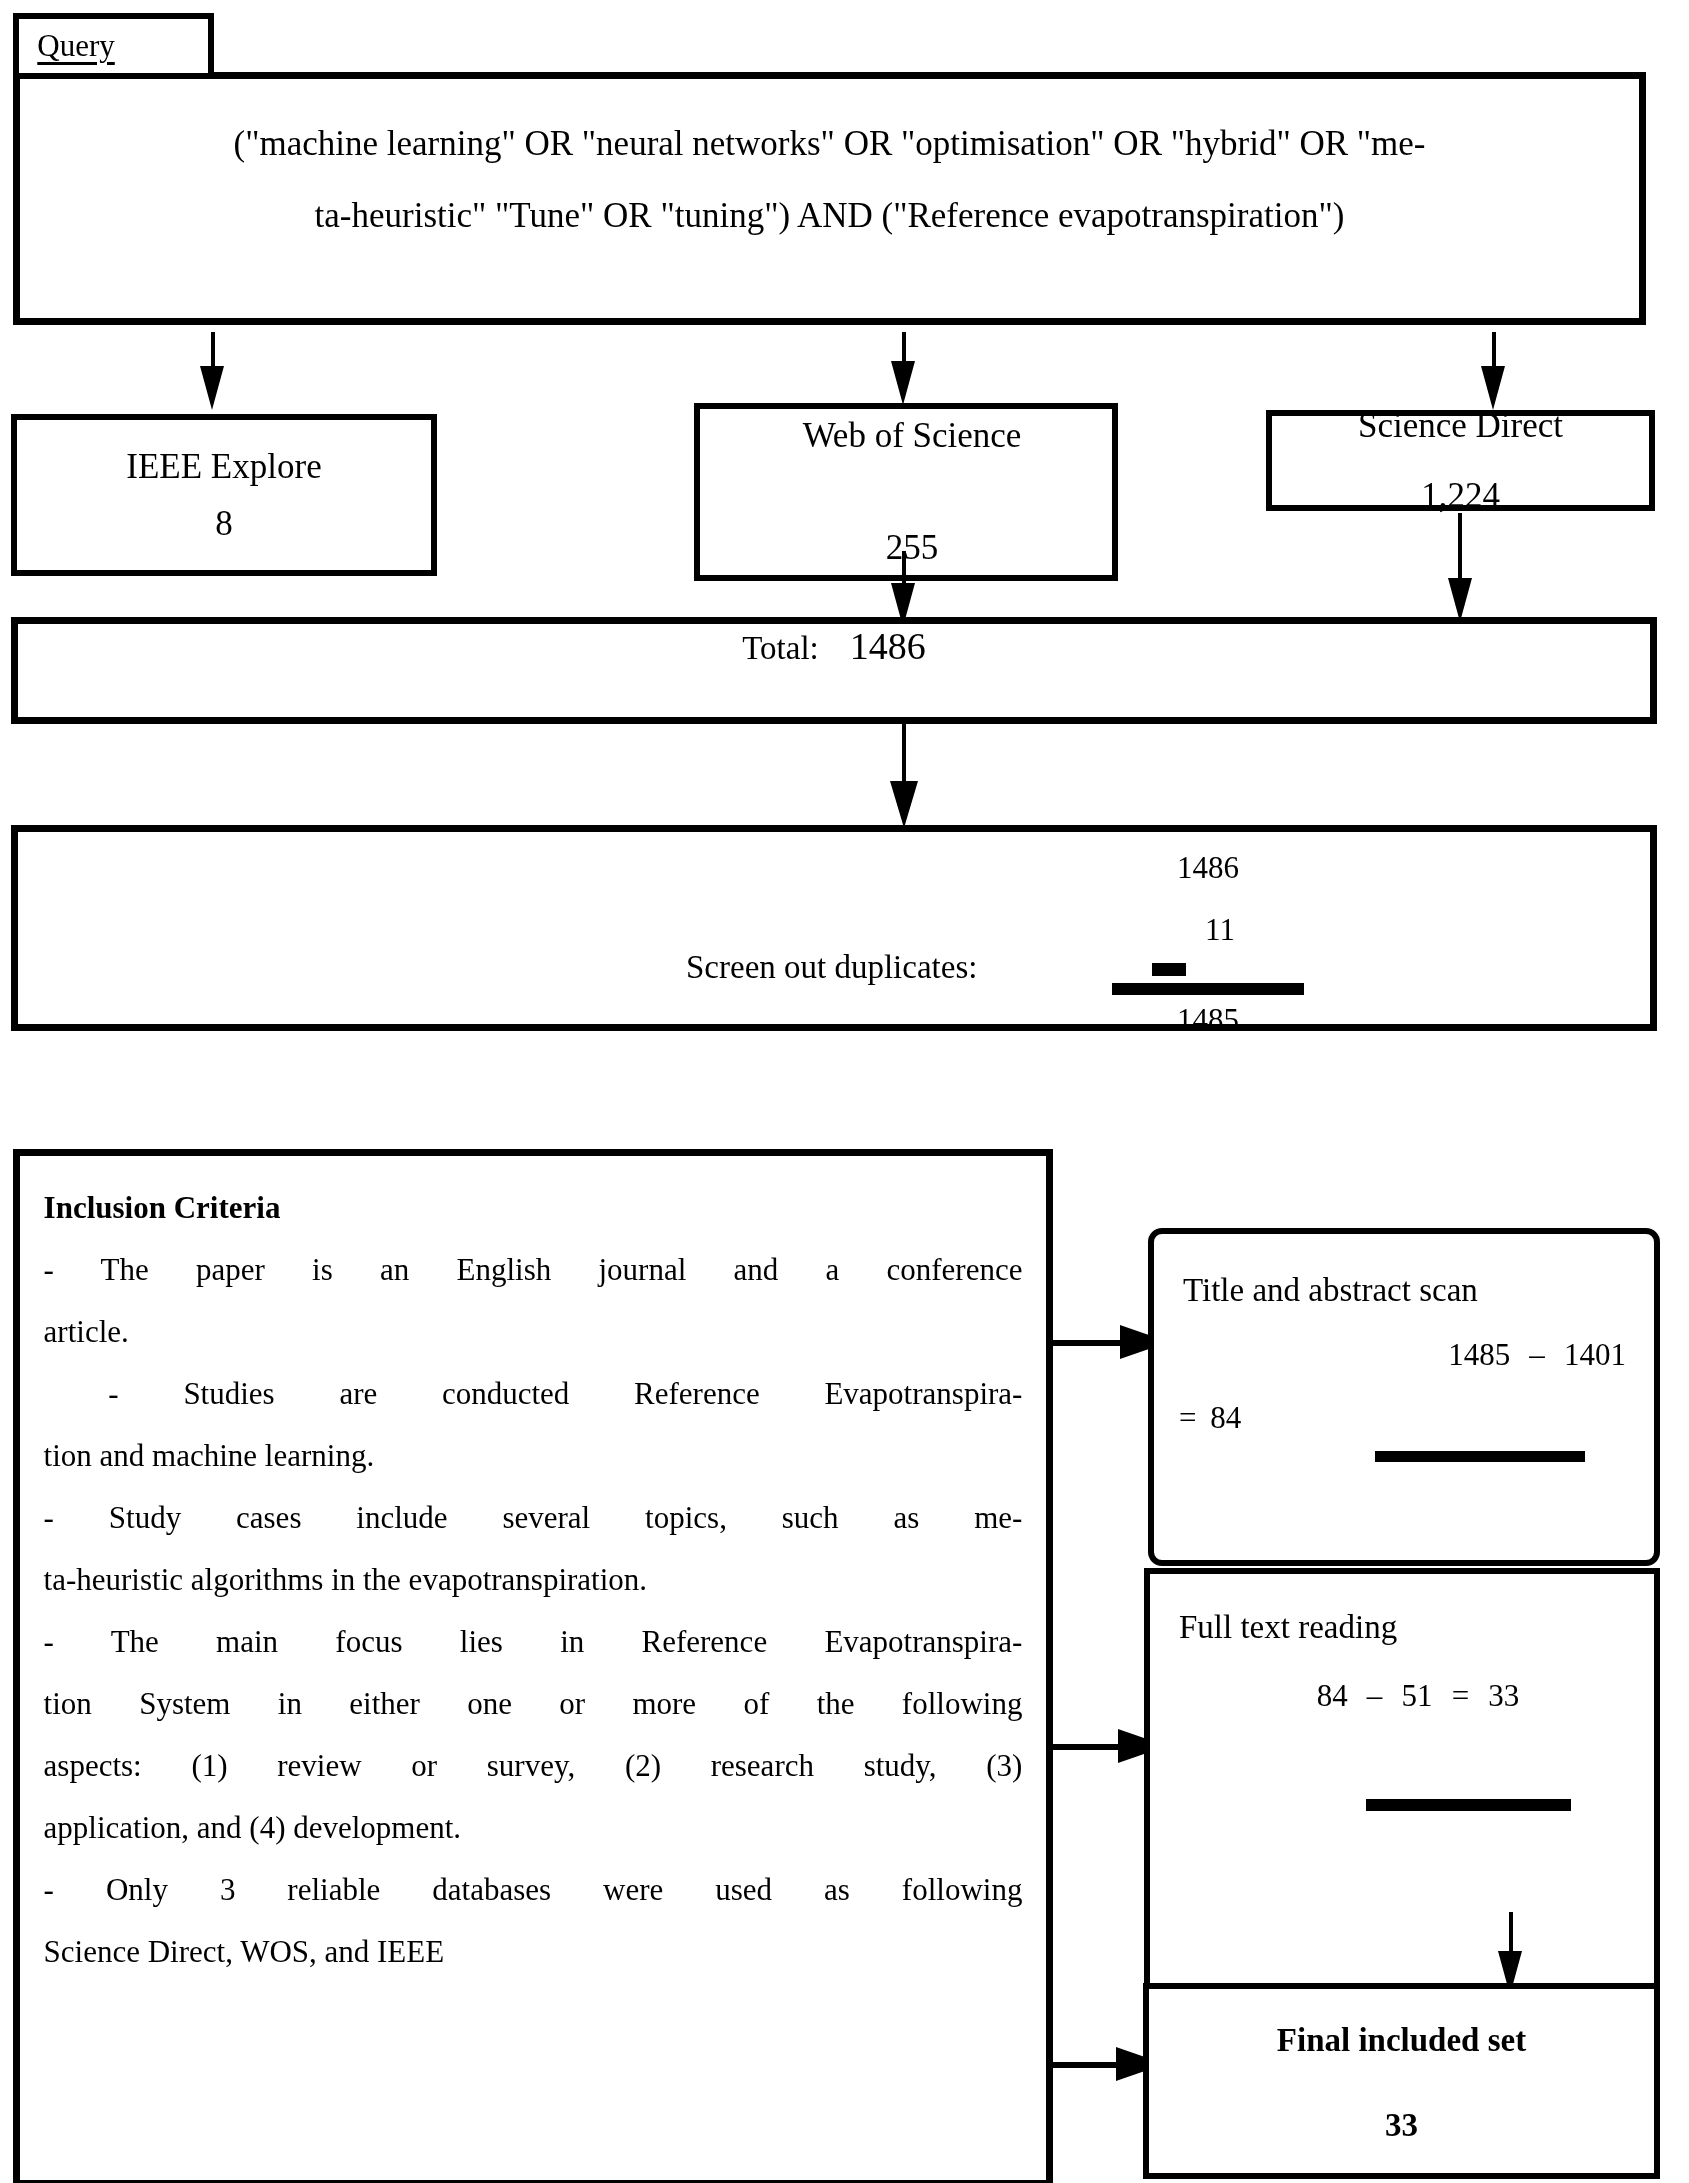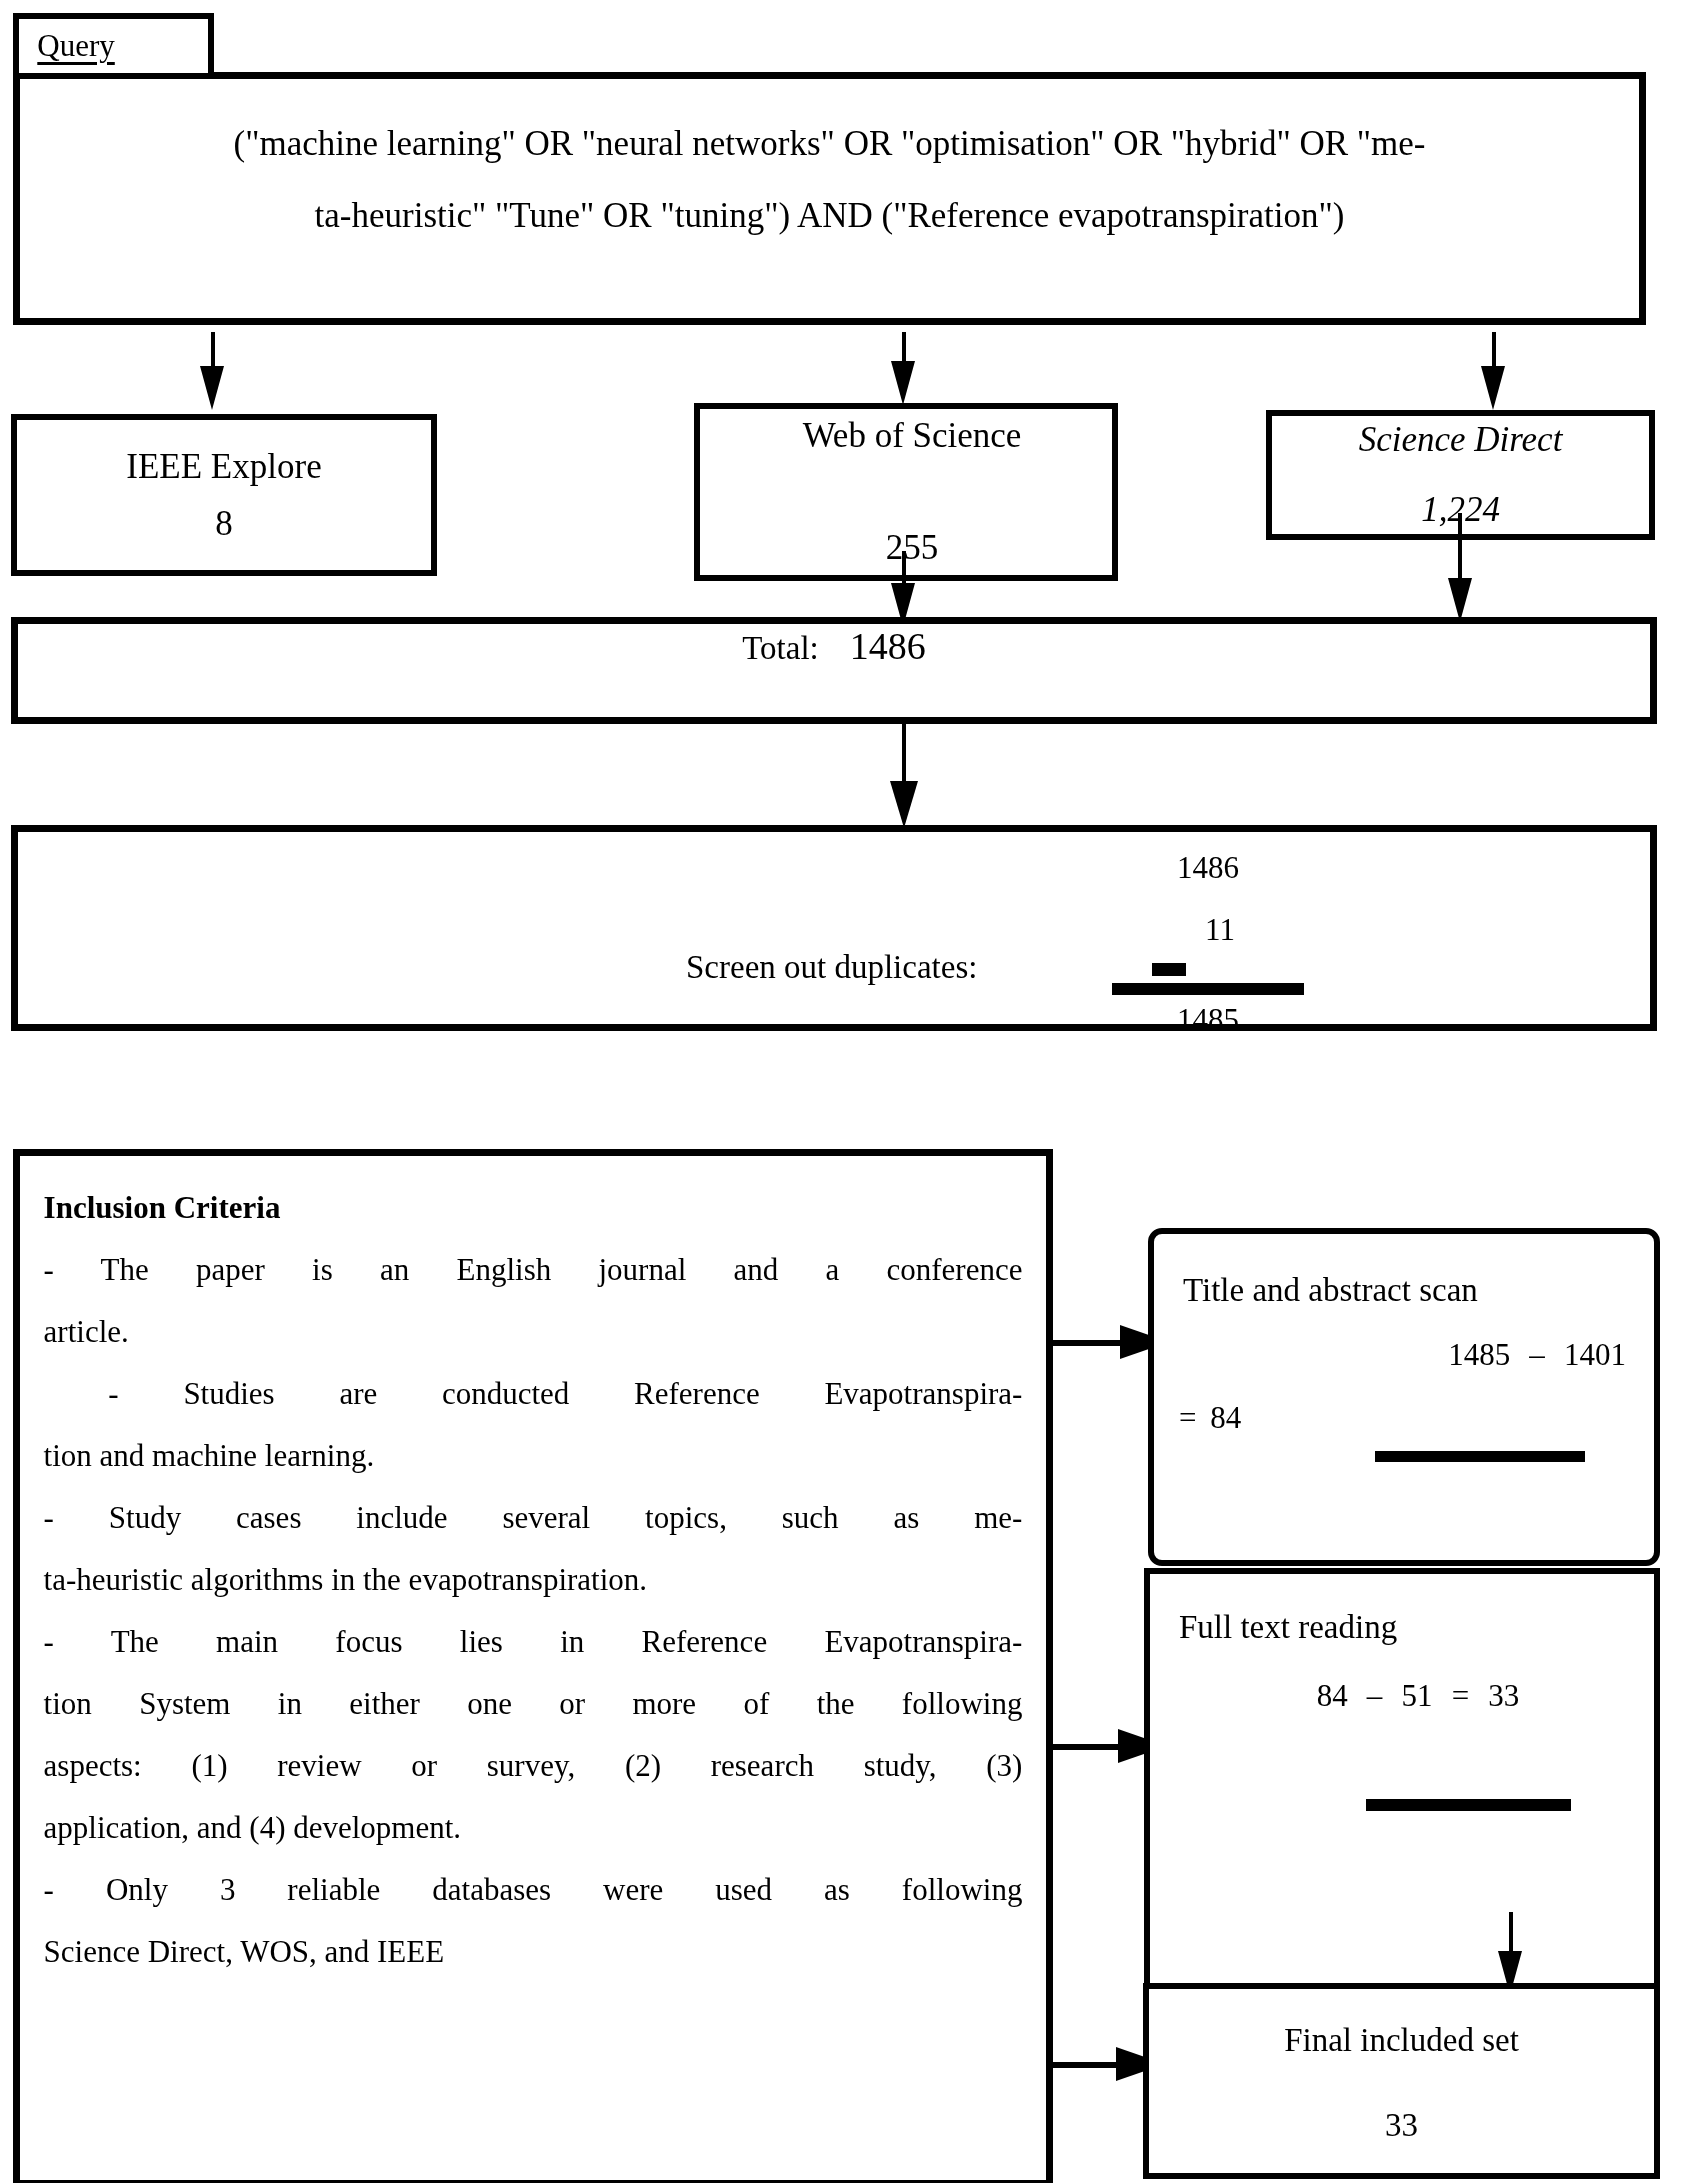--- a/index.html
+++ b/index.html
@@ -48,21 +48,21 @@
 
   
   .dbbox {
     display: flex; flex-direction: column;
     align-items: center; justify-content: center;
     font-size: 35px;
     border-width: 6.1px;
   }
   .db1 { left: 11px;   top: 414px; width: 426px; height: 162px; gap: 17px; text-align: center; }
   .db2 { left: 694px; top: 403px; width: 424px; height: 178px; gap: 72px; padding-left: 12px; }
-  .db3 { left: 1266px; top: 410px; width: 389px; height: 130px; gap: 30px; font-style: italic; }
+  .db3 { left: 1266px; top: 410px; width: 389px; height: 101px; gap: 30px; }
 
   
   .total {
     left: 11px; top: 617px; width: 1646px; height: 107px;
     display: flex; align-items: baseline; justify-content: center;
   }
   .total-label { font-size: 33px; }
   .total-value { font-size: 38px; margin-left: 31px; }
 
   
@@ -93,21 +93,21 @@
   .r1-title  { position: absolute; left: 29px; top: 38px;  font-size: 33px; }
   .r1-expr   { position: absolute; right: 28px; top: 103px; font-size: 31px; word-spacing: 11.4px; }
   .r1-result { position: absolute; left: 25px; top: 166px; font-size: 31px; word-spacing: 6.1px; }
   .r1-rule   { position: absolute; left: 221px; top: 217px; width: 210px; height: 10.5px; background: #000; }
 
   .rbox2 { left: 1144px; top: 1568px; width: 516px; height: 432px; border-width: 6.1px; }
   .r2-title { position: absolute; left: 29px; top: 35px; font-size: 33px; }
   .r2-expr  { position: absolute; left: 0; top: 104px; width: 100%; text-align: center; font-size: 31px; word-spacing: 11.4px; padding-left: 16px; }
   .r2-rule  { position: absolute; left: 216px; top: 225px; width: 205px; height: 12.2px; background: #000; }
 
-  .rbox3 { left: 1143px; top: 1983px; width: 517px; height: 196px; border-width: 6.1px; }
+  .rbox3 { left: 1143px; top: 1983px; width: 517px; height: 196px; border-width: 6.1px; font-weight: bold; }
   .r3-title { position: absolute; left: 0; top: 33px;  width: 100%; text-align: center; font-size: 33px; }
   .r3-value { position: absolute; left: 0; top: 107px; width: 100%; text-align: center; font-size: 33px; margin-top: 11px; }
 
   
   .vline { position: absolute; width: 4.4px; background: #000; }
   .hline { position: absolute; height: 5.7px; background: #000; }
   .head-down {
     position: absolute; width: 0; height: 0;
     border-left: 12.7px solid transparent;
     border-right: 12.7px solid transparent;

